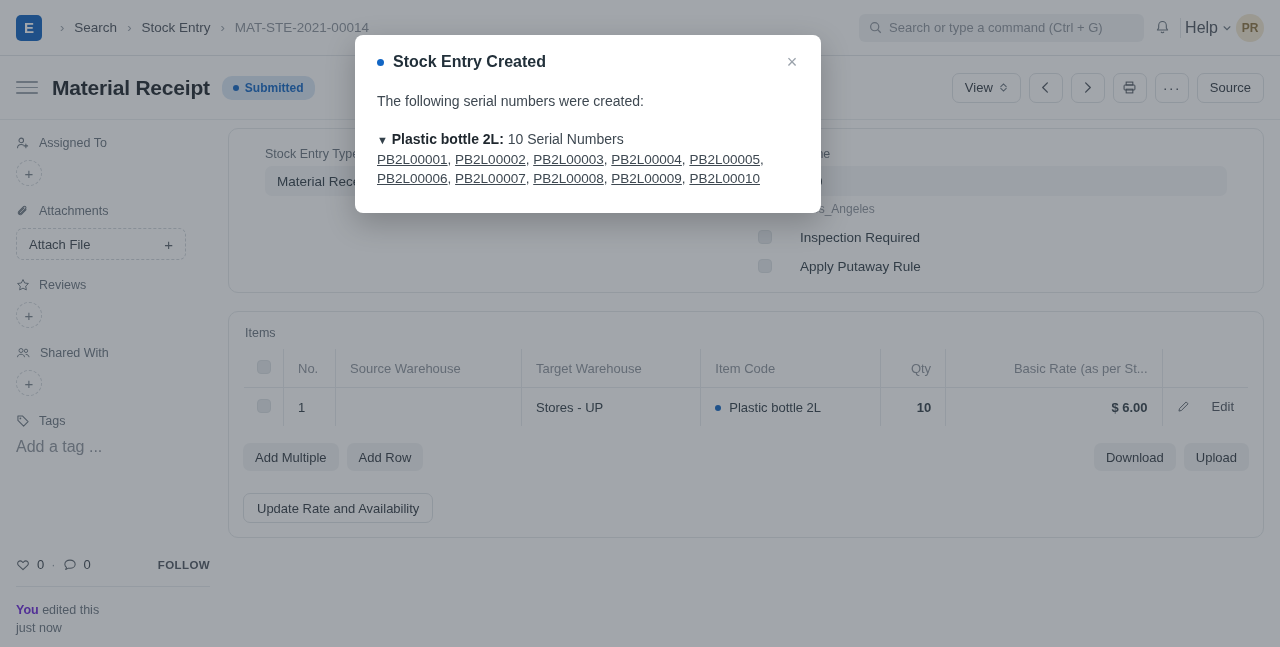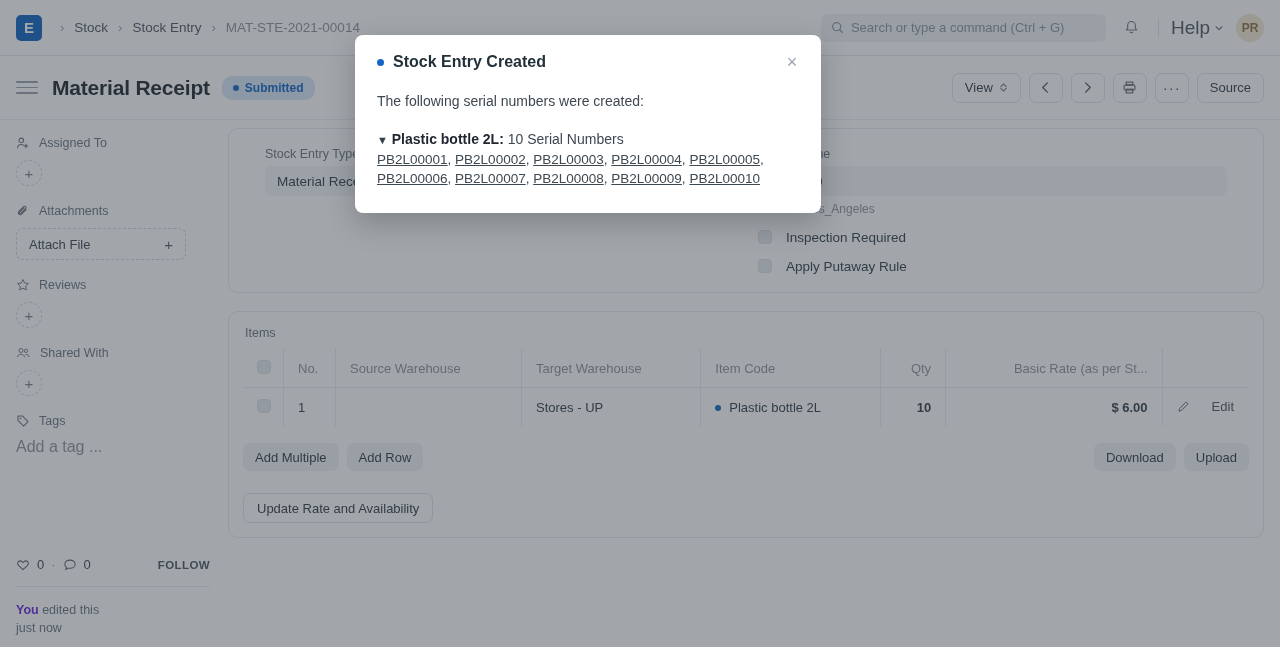--- a/index.html
+++ b/index.html
@@ -26,30 +26,30 @@
     width: 26px; height: 26px; border-radius: 5px;
     background: #1263bf; color: #fff;
     display: flex; align-items: center; justify-content: center;
     font-size: 15px; font-weight: 700; flex: none;
     font-family: "Liberation Sans", sans-serif;
   }
   .crumbs { display: flex; align-items: center; margin-left: 18px; gap: 10px; }
   .crumb-sep { color: #9aa2ab; font-size: 13px; }
   .crumb { font-size: 13.5px; color: #4f5761; text-decoration: none; }
   .crumb.muted { color: #8d949d; }
-  .nav-right { margin-left: auto; display: flex; align-items: center; gap: 12px; }
+  .nav-right { margin-left: auto; display: flex; align-items: center; gap: 4px; }
   .searchbox {
     width: 285px; height: 28px; border-radius: 6px;
     background: #f1f3f5; display: flex; align-items: center;
     padding: 0 10px; gap: 7px;
     font-size: 13px; color: #8d949d;
   }
   .bell { width: 28px; height: 28px; display: flex; align-items: center; justify-content: center; }
   .divider-v { width: 1px; height: 20px; background: #e2e6e9; }
-  .help { font-size: 19px; color: #4f5761; display: flex; align-items: center; gap: 4px; }
+  .help { font-size: 16px; color: #4f5761; display: flex; align-items: center; gap: 4px; }
   .avatar {
     width: 28px; height: 28px; border-radius: 50%;
     background: #f2e7cf; color: #8c7340;
     display: flex; align-items: center; justify-content: center;
     font-size: 12px; font-weight: 600;
   }
 
   
   .pagehead {
     height: 64px; display: flex; align-items: center;
@@ -110,21 +110,21 @@
   .form-grid { display: flex; gap: 0; }
   .col { width: 50%; padding: 0 12px; }
   .field { margin-bottom: 14px; }
   .flabel { font-size: 12.5px; color: #6b7680; margin-bottom: 5px; }
   .fctl {
     height: 30px; background: #f4f6f8; border-radius: 7px;
     display: flex; align-items: center; padding: 0 12px;
     font-size: 13.5px; color: #33404a;
   }
   .fhint { font-size: 12px; color: #8d949d; margin-top: 6px; }
-  .checkrow { display: flex; gap: 14px; margin-top: 14px; }
+  .checkrow { display: flex; gap: 28px; margin-top: 14px; }
   .chk { width: 14px; height: 14px; border-radius: 4px; background: #e6eaed; border: 1px solid #dbe0e4; flex: none; }
   .chklabel { font-size: 13.5px; color: #33404a; }
 
   .section-label { font-size: 12.5px; color: #6b7680; margin: 0 0 8px 2px; }
   table.items { width: 100%; border-collapse: collapse; border: 1px solid #e5e9ec; border-radius: 8px; overflow: hidden; }
   table.items th, table.items td {
     border-right: 1px solid #e8ebee; border-bottom: 1px solid #e8ebee;
     padding: 0 14px; height: 39px; font-size: 13px; text-align: left;
   }
   table.items th { color: #8d949d; font-weight: 400; }
@@ -187,21 +187,21 @@
 </style>
 </head>
 <body>
 
 <div id="app">
 
   <div class="navbar">
     <div class="logo">E</div>
     <div class="crumbs">
       <span class="crumb-sep">›</span>
-      <a class="crumb" href="#">Stock</a>
+      <a class="crumb" href="#">Search</a>
       <span class="crumb-sep">›</span>
       <a class="crumb" href="#">Stock Entry</a>
       <span class="crumb-sep">›</span>
       <span class="crumb muted">MAT-STE-2021-00014</span>
     </div>
     <div class="nav-right">
       <div class="searchbox">
         <svg width="13" height="13" viewBox="0 0 16 16">
           <circle cx="7" cy="7" r="5" fill="none" stroke="#8d949d" stroke-width="1.5"></circle>
           <line x1="10.8" y1="10.8" x2="14.5" y2="14.5" stroke="#8d949d" stroke-width="1.5"></line>

